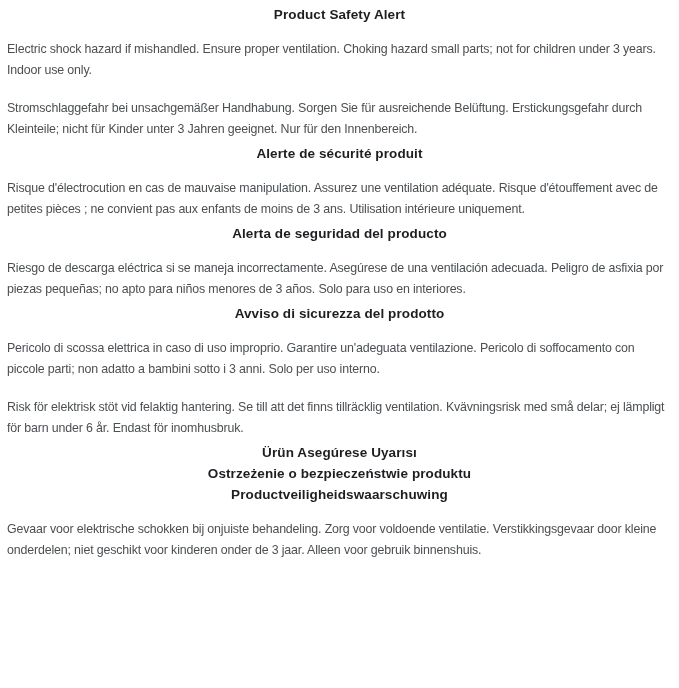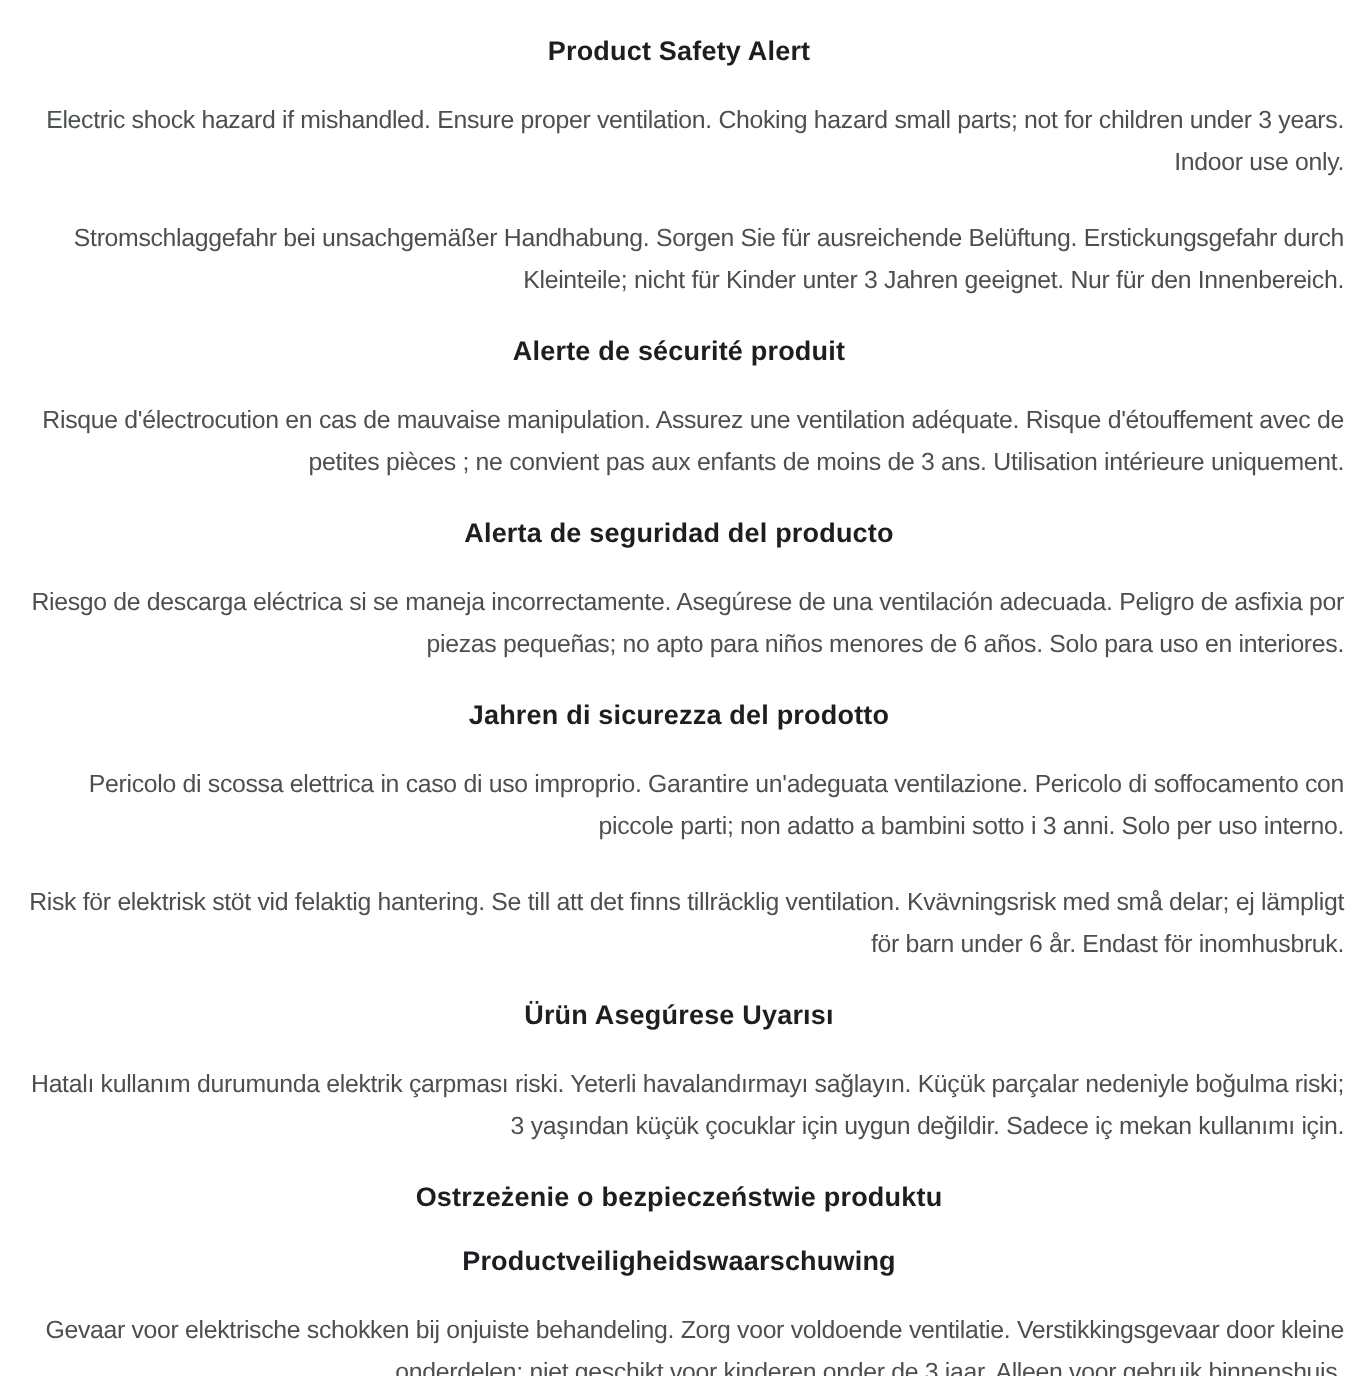--- a/index.html
+++ b/index.html
@@ -16,35 +16,35 @@
   }
   .page {
     box-sizing: border-box;
     width: 679px;
     padding: 1px 7px 0 7px;
   }
   .alert-section {
     margin: 0 0 4px 0;
   }
   .alert-heading {
-    margin: 17px;
+    margin: 6px;
     font-size: 13.5px;
     line-height: 15px;
     font-weight: 700;
     color: #1c1e21;
     text-align: center;
     letter-spacing: 0.1px;
   }
   .alert-body {
     margin: 17px 0 0 0;
     font-size: 12.4px;
     line-height: 21px;
     font-weight: 400;
     color: #4b4f52;
-    text-align: right;
+    text-align: left;
     letter-spacing: -0.15px;
   }
 </style>
 </head>
 <body>
 
 <div class="page">
 
   <div class="alert-section">
     <h2 class="alert-heading">Product Safety Alert</h2>
@@ -55,35 +55,34 @@
     <p class="alert-body">Stromschlaggefahr bei unsachgemäßer Handhabung. Sorgen Sie für ausreichende Belüftung. Erstickungsgefahr durch Kleinteile; nicht für Kinder unter 3 Jahren geeignet. Nur für den Innenbereich.</p>
   </div>
 
   <div class="alert-section">
     <h2 class="alert-heading">Alerte de sécurité produit</h2>
     <p class="alert-body">Risque d'électrocution en cas de mauvaise manipulation. Assurez une ventilation adéquate. Risque d'étouffement avec de petites pièces ; ne convient pas aux enfants de moins de 3 ans. Utilisation intérieure uniquement.</p>
   </div>
 
   <div class="alert-section">
     <h2 class="alert-heading">Alerta de seguridad del producto</h2>
-    <p class="alert-body">Riesgo de descarga eléctrica si se maneja incorrectamente. Asegúrese de una ventilación adecuada. Peligro de asfixia por piezas pequeñas; no apto para niños menores de 6 años. Solo para uso en interiores.</p>
+    <p class="alert-body">Riesgo de descarga eléctrica si se maneja incorrectamente. Asegúrese de una ventilación adecuada. Peligro de asfixia por piezas pequeñas; no apto para niños menores de 3 años. Solo para uso en interiores.</p>
   </div>
 
   <div class="alert-section">
-    <h2 class="alert-heading">Jahren di sicurezza del prodotto</h2>
+    <h2 class="alert-heading">Avviso di sicurezza del prodotto</h2>
     <p class="alert-body">Pericolo di scossa elettrica in caso di uso improprio. Garantire un'adeguata ventilazione. Pericolo di soffocamento con piccole parti; non adatto a bambini sotto i 3 anni. Solo per uso interno.</p>
   </div>
 
   <div class="alert-section">
     <p class="alert-body">Risk för elektrisk stöt vid felaktig hantering. Se till att det finns tillräcklig ventilation. Kvävningsrisk med små delar; ej lämpligt för barn under 6 år. Endast för inomhusbruk.</p>
   </div>
 
   <div class="alert-section">
     <h2 class="alert-heading">Ürün Asegúrese Uyarısı</h2>
-    <p class="alert-body">Hatalı kullanım durumunda elektrik çarpması riski. Yeterli havalandırmayı sağlayın. Küçük parçalar nedeniyle boğulma riski; 3 yaşından küçük çocuklar için uygun değildir. Sadece iç mekan kullanımı için.</p>
   </div>
 
   <div class="alert-section">
     <h2 class="alert-heading">Ostrzeżenie o bezpieczeństwie produktu</h2>
   </div>
 
   <div class="alert-section">
     <h2 class="alert-heading">Productveiligheidswaarschuwing</h2>
     <p class="alert-body">Gevaar voor elektrische schokken bij onjuiste behandeling. Zorg voor voldoende ventilatie. Verstikkingsgevaar door kleine onderdelen; niet geschikt voor kinderen onder de 3 jaar. Alleen voor gebruik binnenshuis.</p>
   </div>

